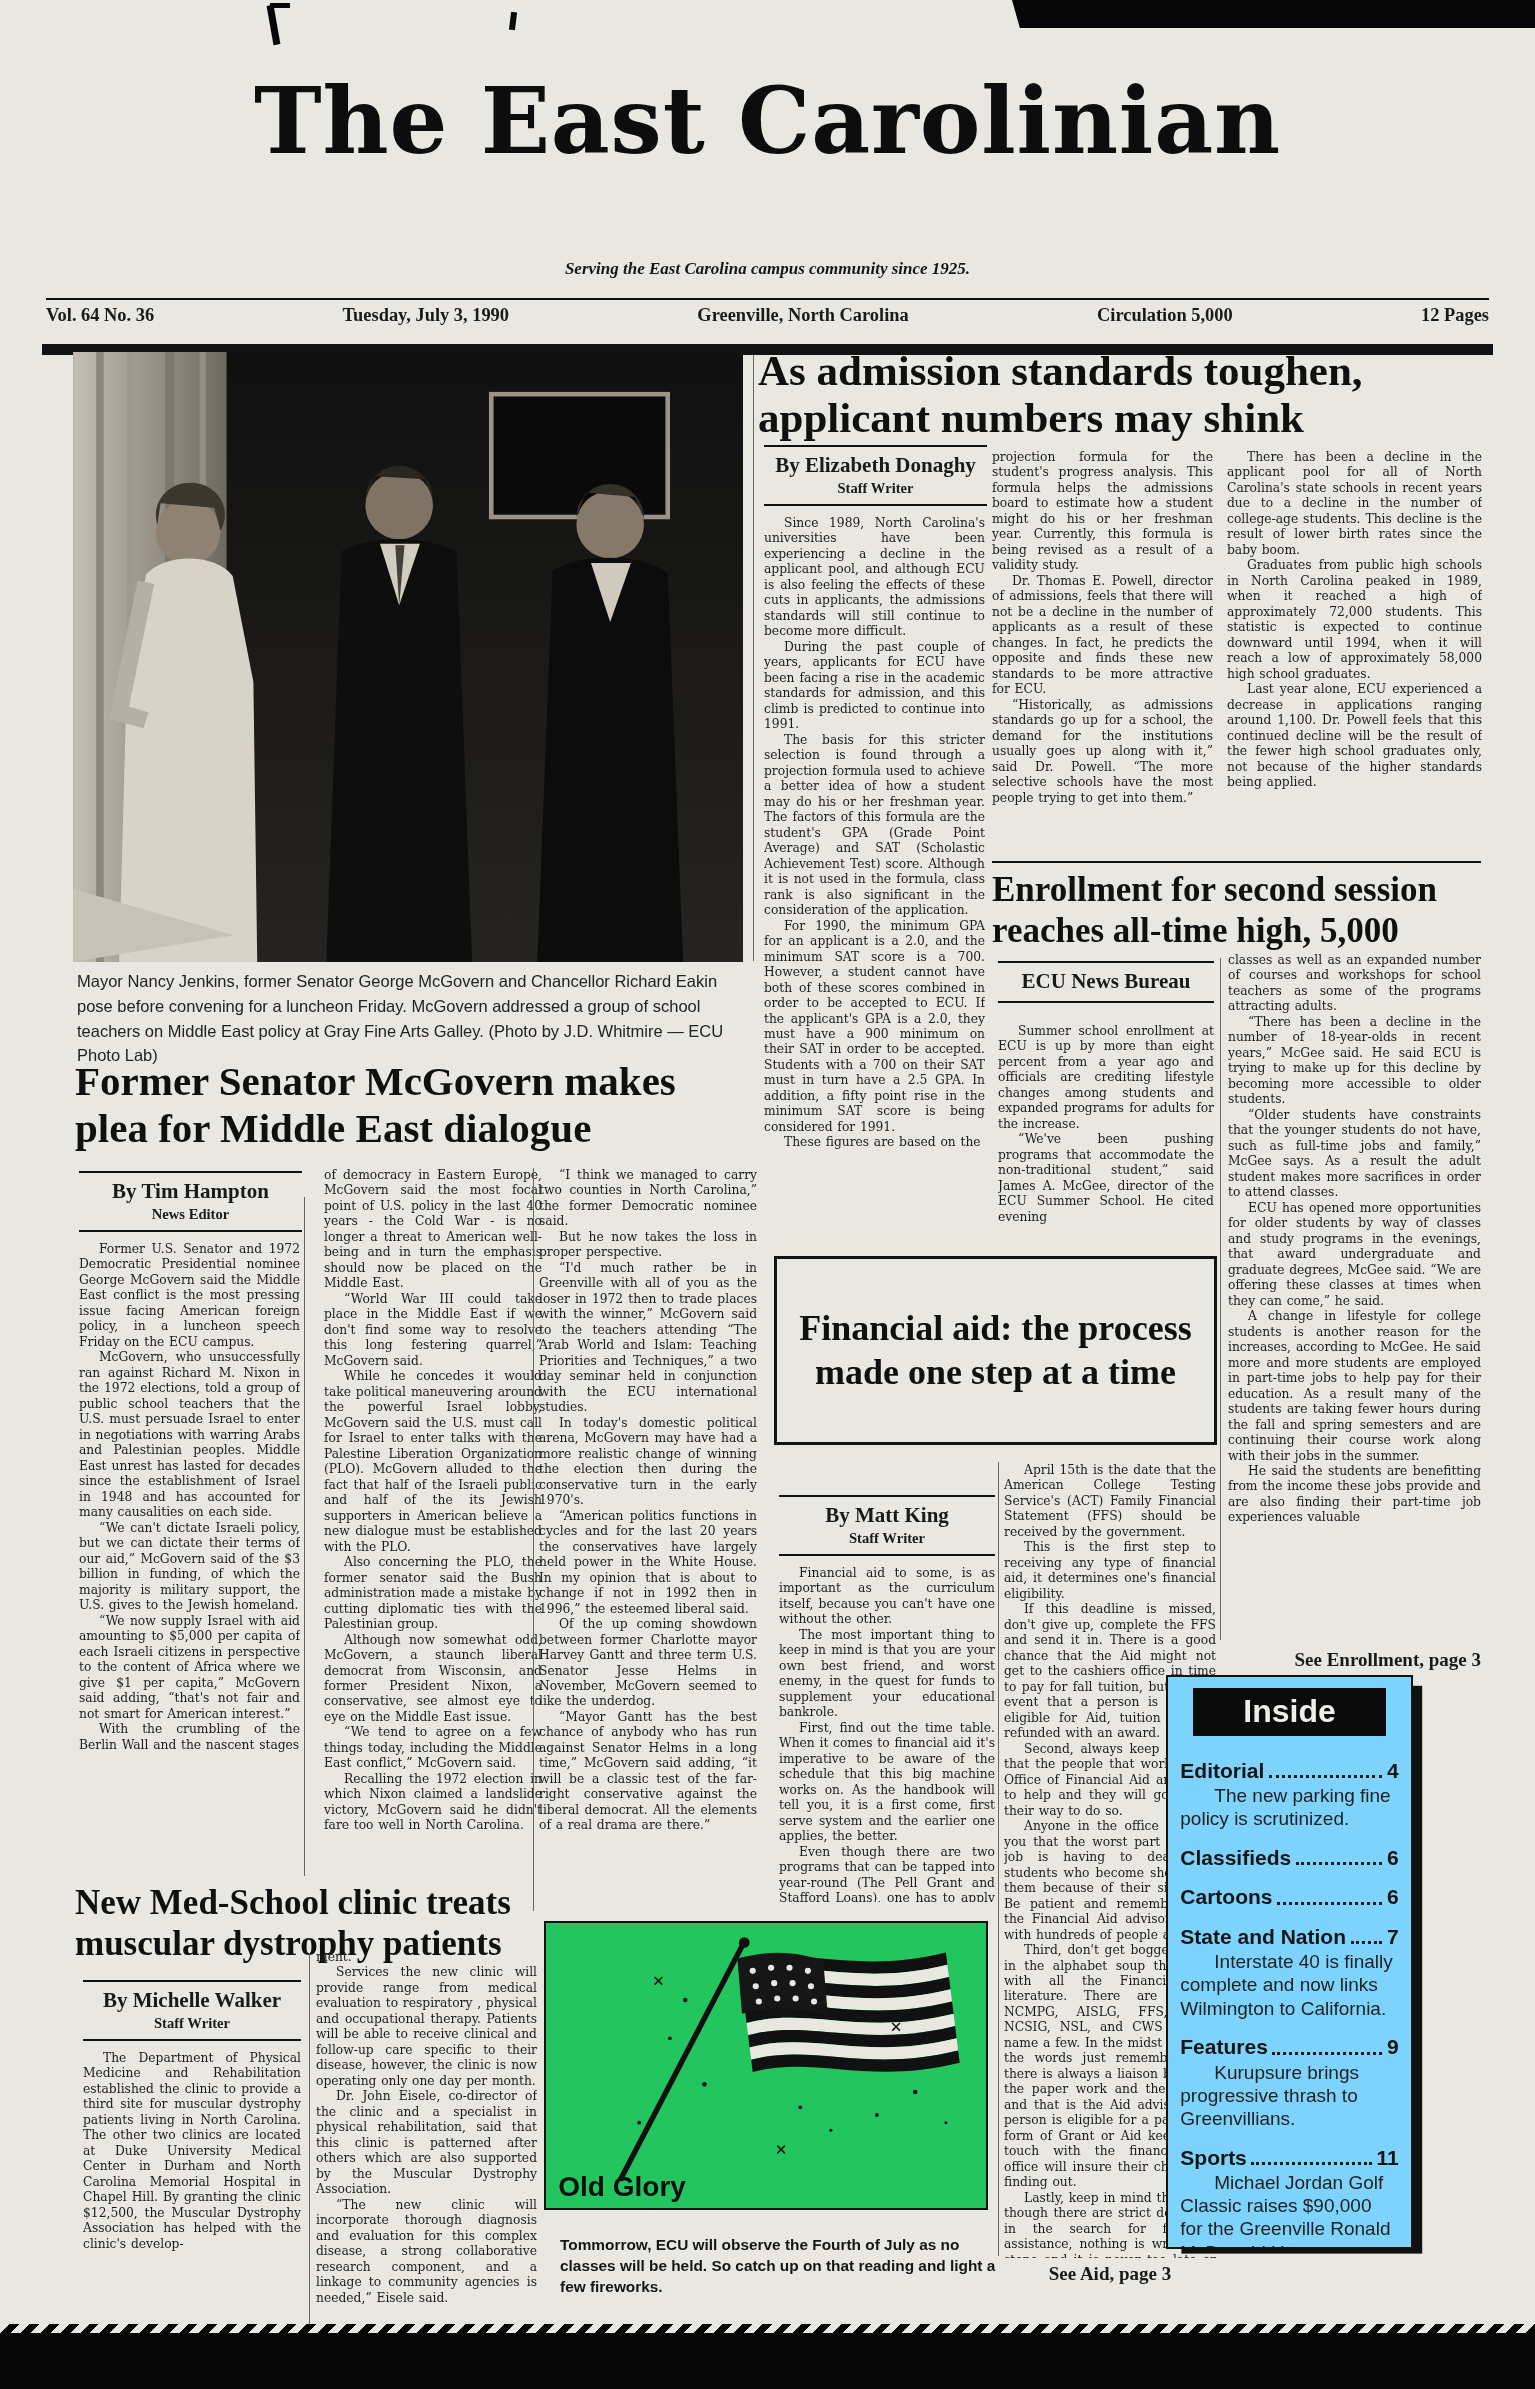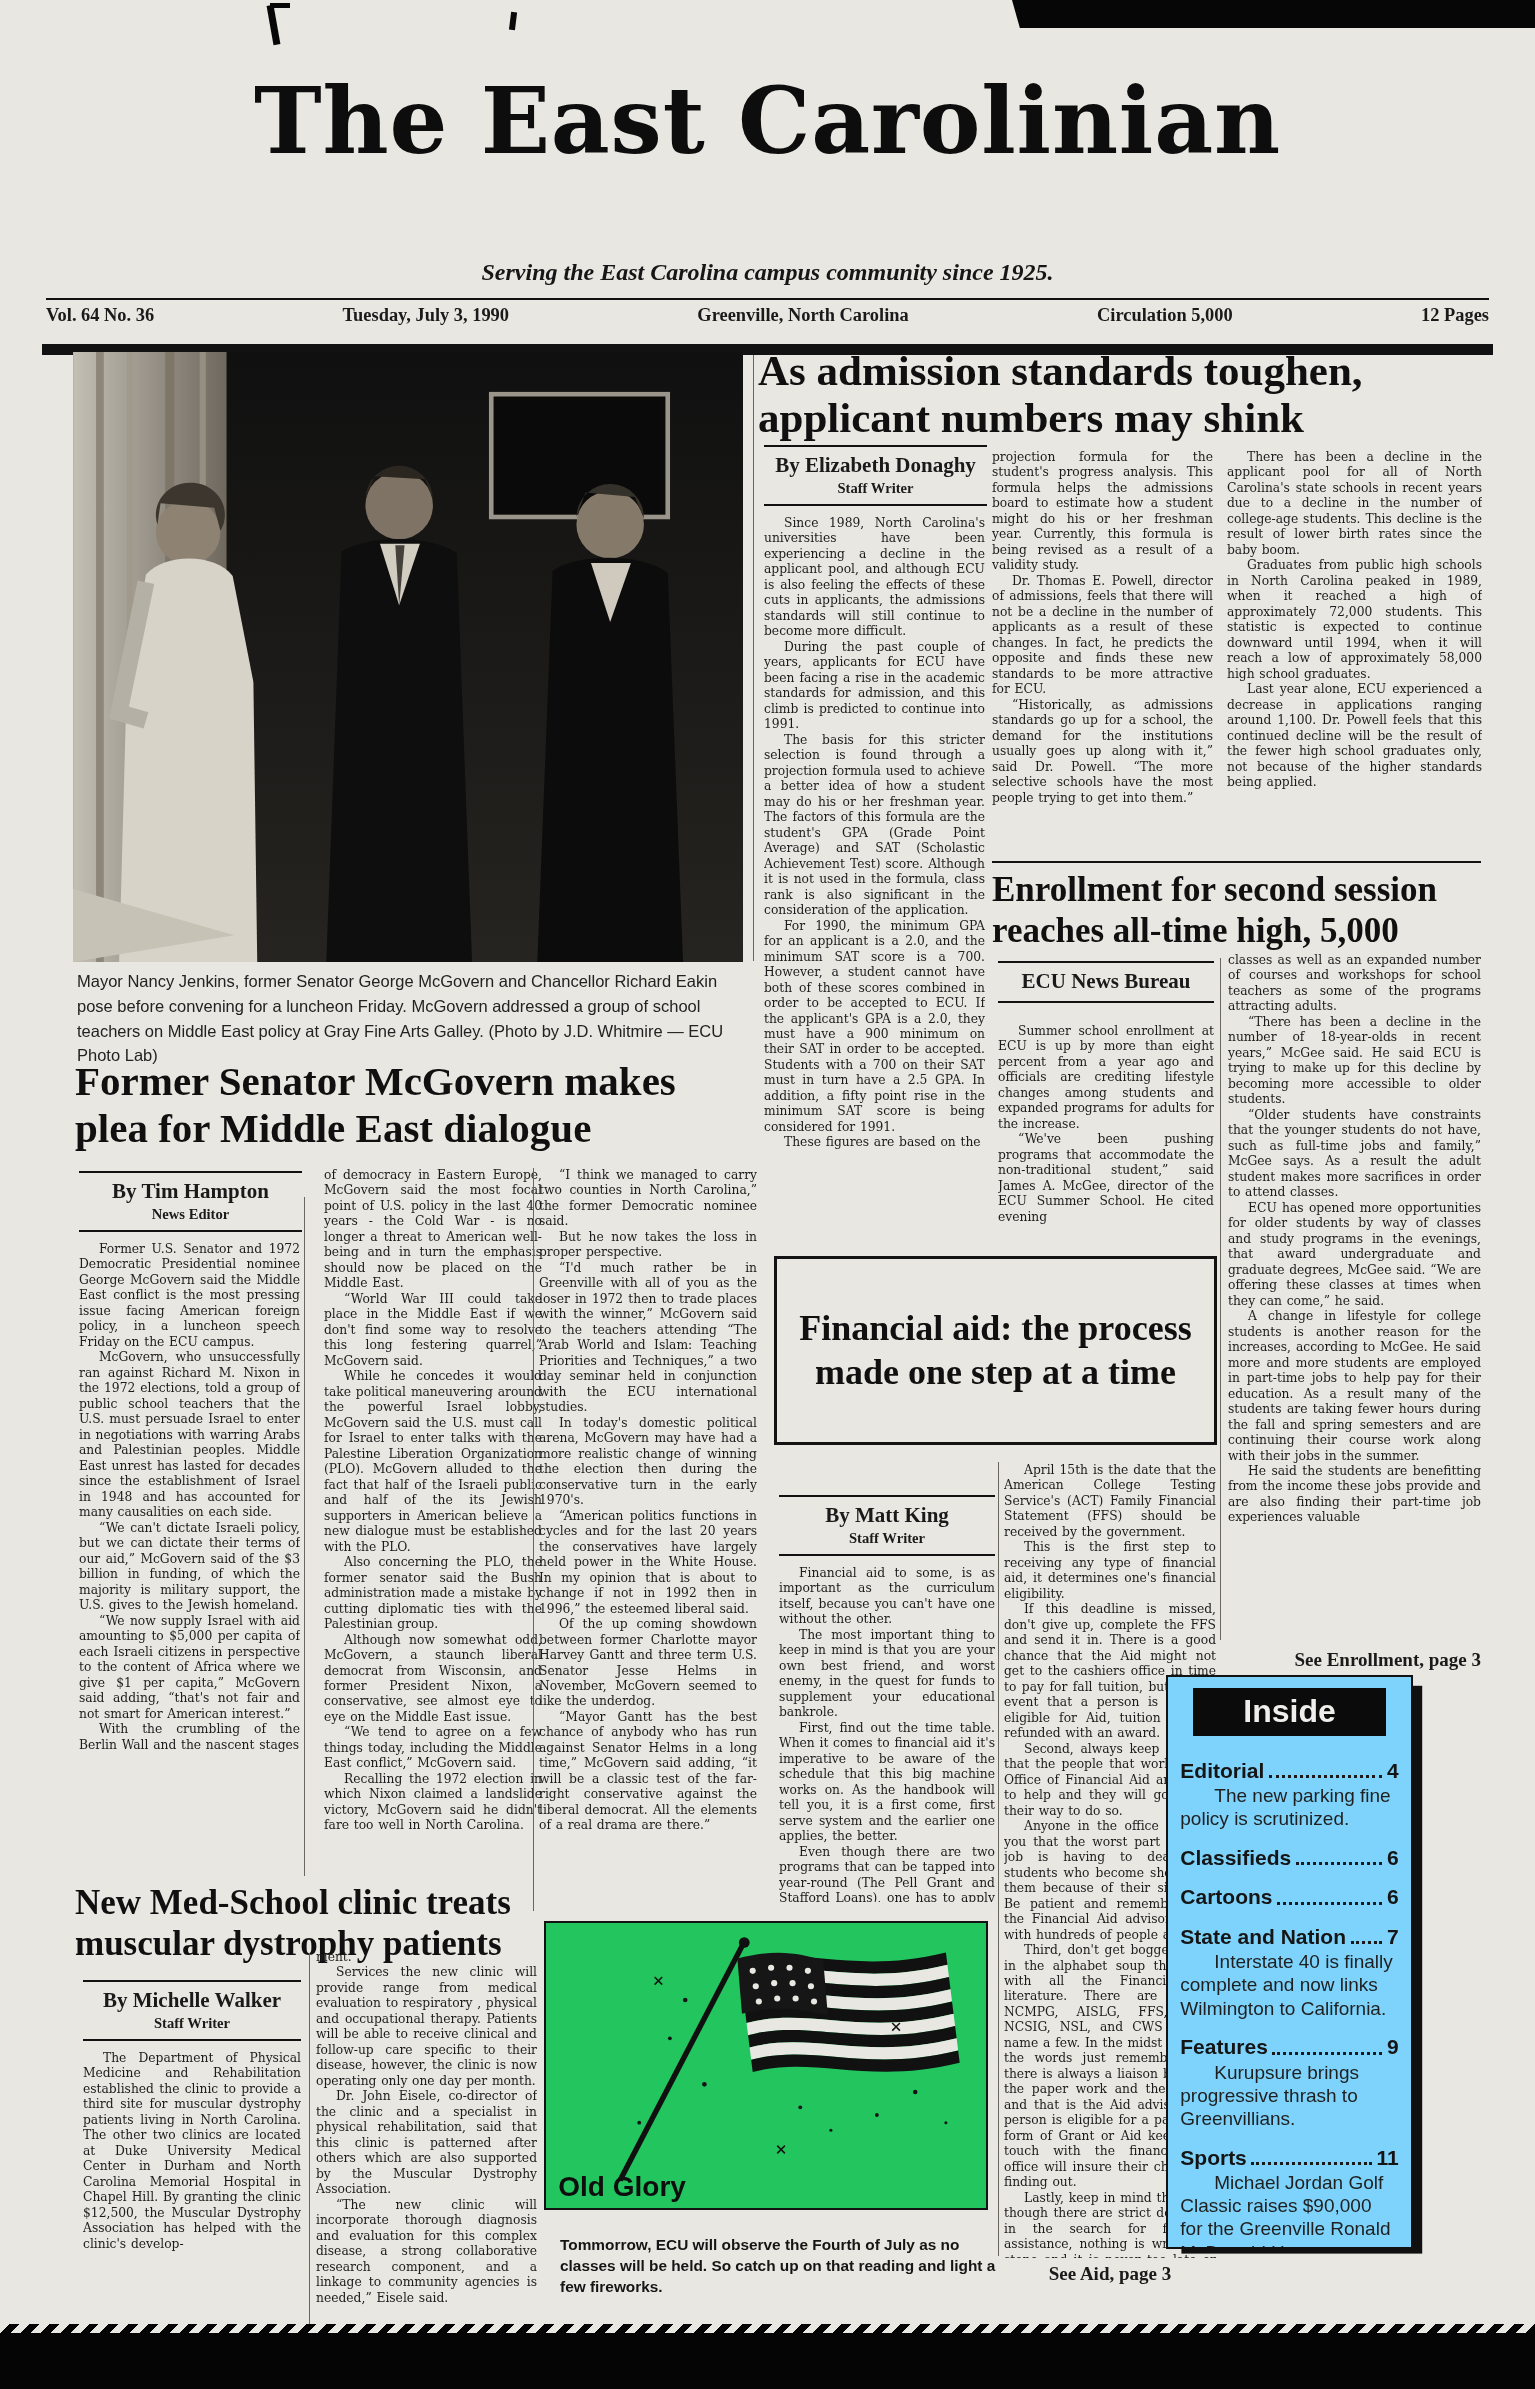--- a/index.html
+++ b/index.html
@@ -3,21 +3,21 @@
 <meta charset="utf-8">
 <style>
   html,body{margin:0;padding:0;background:#555;}
   #page{position:relative;width:1535px;height:2389px;background:#e9e7e1;overflow:hidden;
         font-family:"DejaVu Serif","Liberation Serif",serif;color:#1a1a1a;}
   .abs{position:absolute;}
   
   #masthead{left:0;top:71px;width:1535px;text-align:center;font-family:"DejaVu Serif",serif;
             font-weight:700;font-size:91px;line-height:1.1;color:#0d0d0d;letter-spacing:0.8px;}
   #tagline{left:0;top:259px;width:1535px;text-align:center;font-style:italic;font-weight:700;
-           font-size:24px;font-family:"Liberation Serif",serif;color:#161616;}
+           font-size:17px;font-family:"Liberation Serif",serif;color:#161616;}
   .hrule{background:#121212;}
   #infobar{left:46px;top:305px;width:1443px;display:flex;justify-content:space-between;align-items:center;
            font-weight:700;font-size:18.4px;font-family:"Liberation Serif",serif;}
   
   .headline{font-family:"Liberation Serif",serif;font-weight:700;color:#101010;}
   
   .byblock{border-top:2.3px solid #111;border-bottom:2.3px solid #111;text-align:center;padding:6.1px 0 7px;}
   .byname{font-weight:700;font-size:21px;font-family:"Liberation Serif",serif;}
   .byrole{font-weight:700;font-size:14.6px;font-family:"Liberation Serif",serif;margin-top:1.5px;}
   

